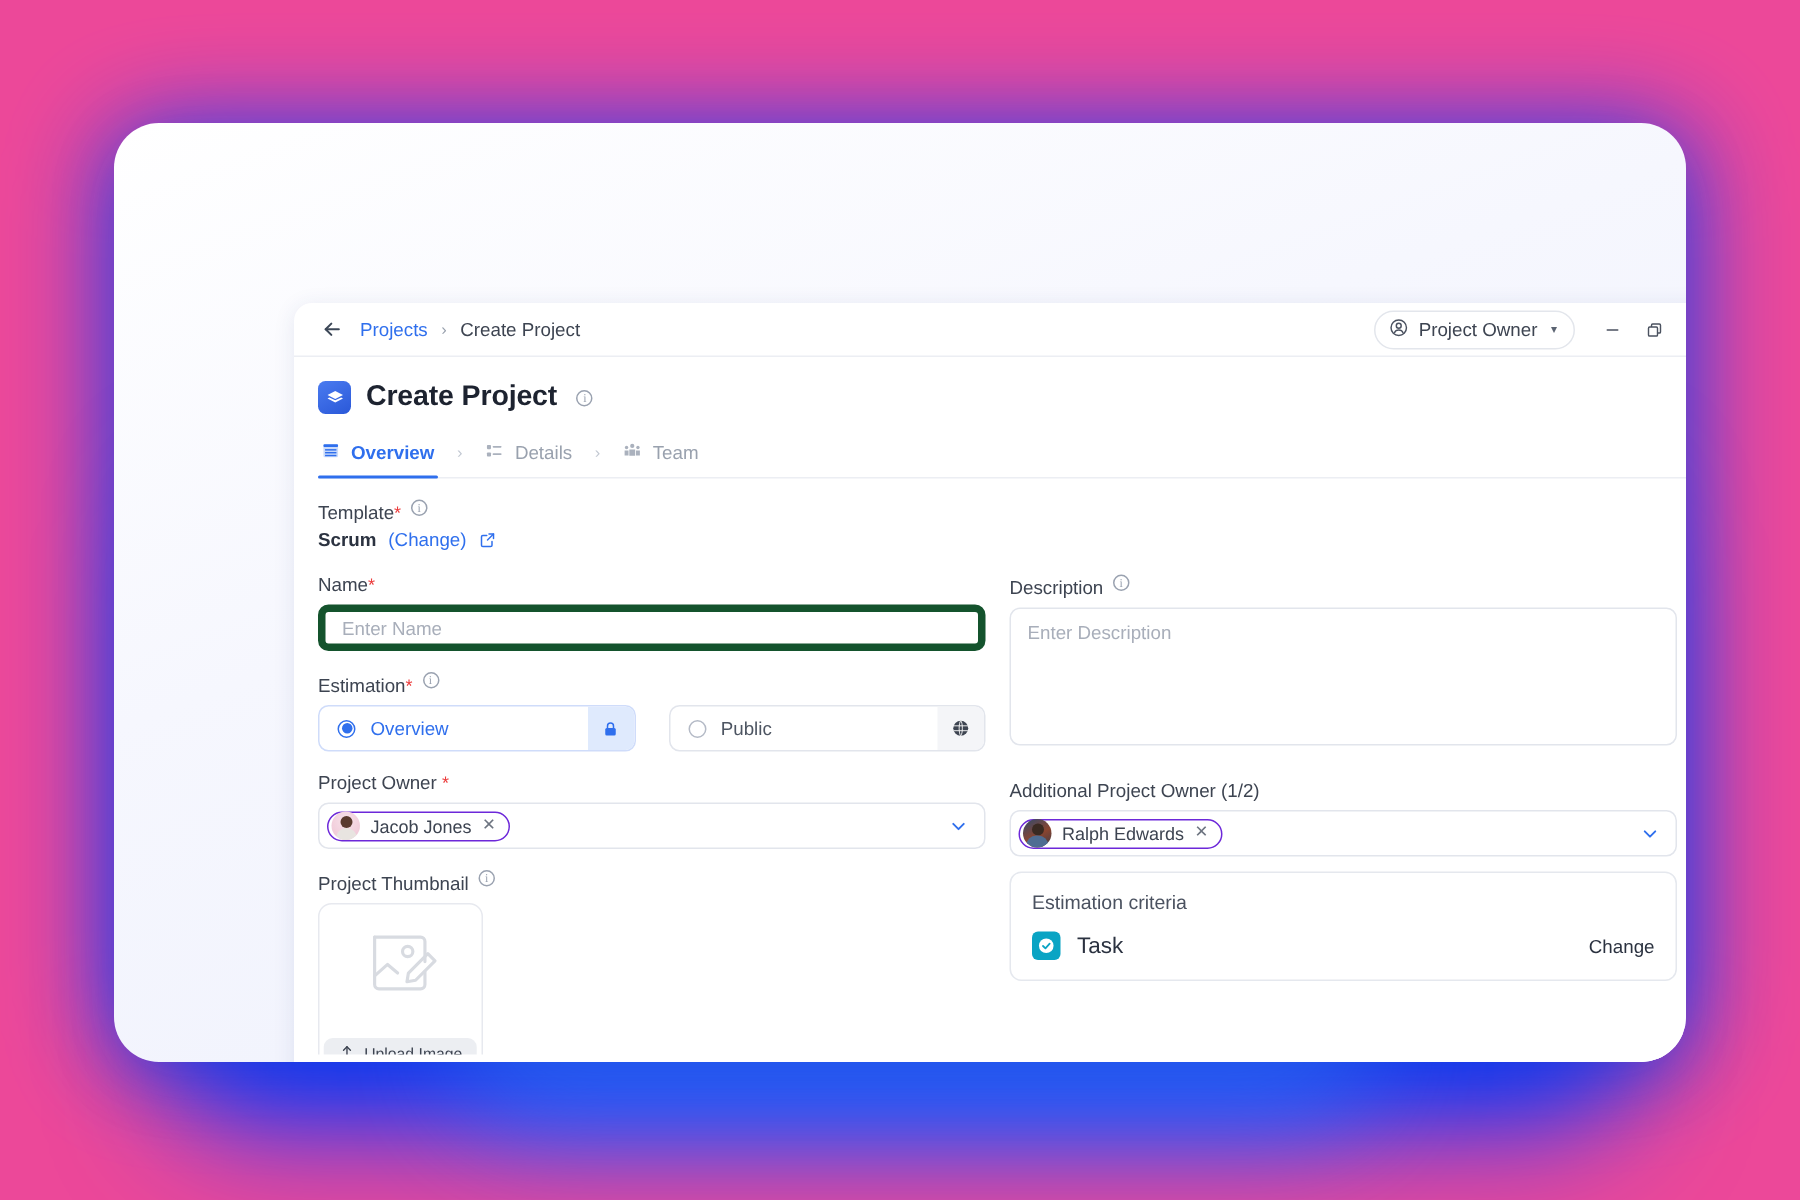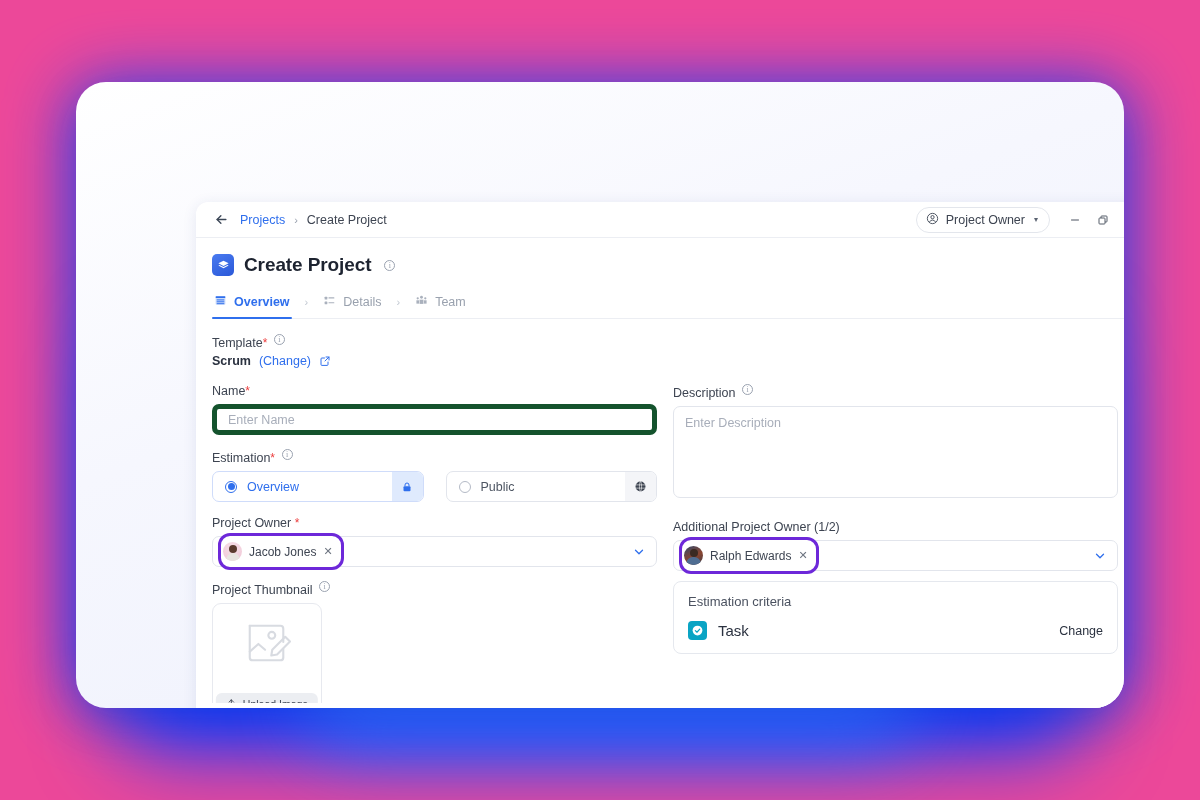--- a/index.html
+++ b/index.html
@@ -342,22 +342,22 @@
     display: flex;
     align-items: center;
     padding: 0 10px 0 5px;
     background: #fff;
     cursor: pointer;
   }
   .chip {
     display: flex;
     align-items: center;
     gap: 7px;
-    height: 37px;
-    border: 3px solid #6d28d9;
+    height: 20px;
+    border: 1px solid #6d28d9;
     border-radius: 12px;
     padding: 0 8px 0 2px;
     background: #fff;
   }
   .avatar {
     width: 19px; height: 19px;
     border-radius: 50%;
     flex: none;
     background: #f3d9e2;
     overflow: hidden;

